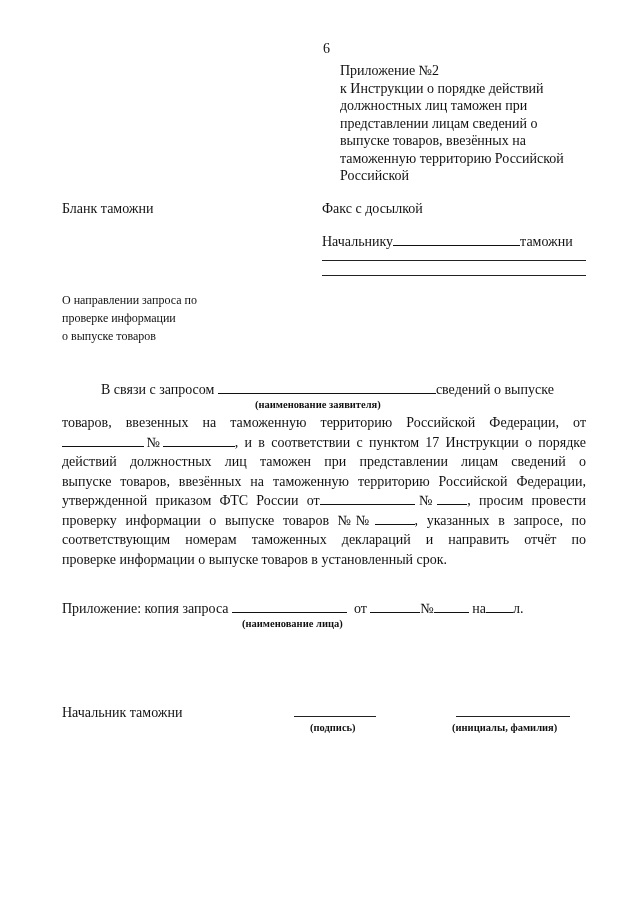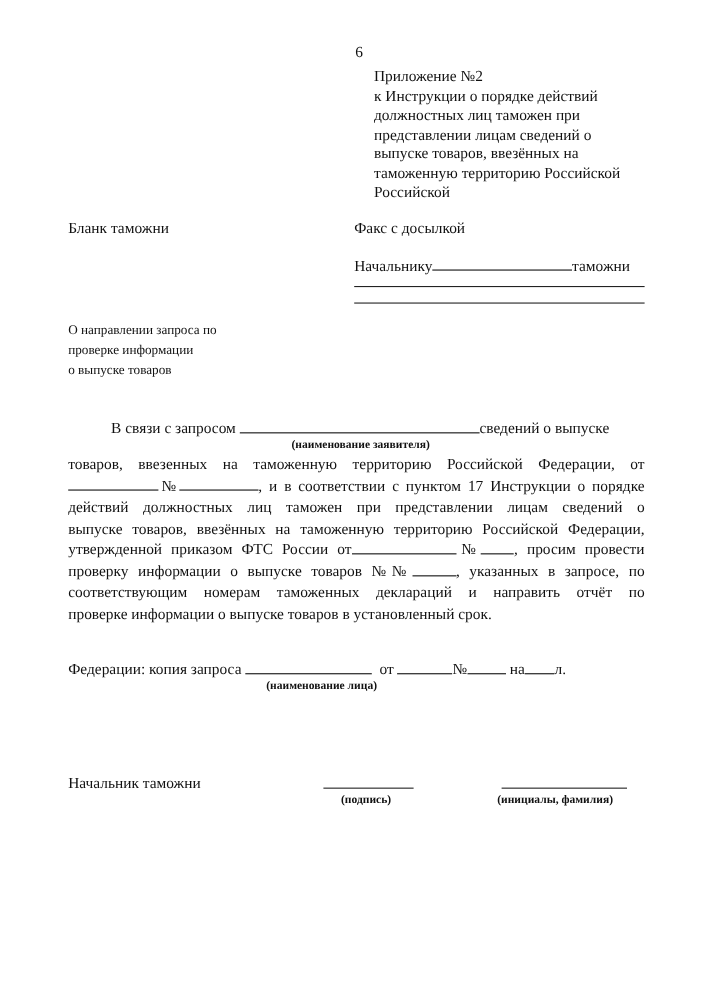--- a/index.html
+++ b/index.html
@@ -42,35 +42,35 @@
 <div class="abs" style="left:62px; top:291px; font-size:12px; line-height:18px;">
   <div>О направлении запроса по</div>
   <div>проверке информации</div>
   <div>о выпуске товаров</div>
 </div>
 
 <div class="abs t14" style="left:101px; top:381px;">
   <span>В связи с запросом</span>
   <span class="u" style="width:218px;"></span><span>сведений о выпуске</span>
 </div>
-<div class="abs small" style="left:265px; top:399px;font-family:Liberation Serif, serif;">(наименование заявителя)</div>
+<div class="abs small" style="left:255px; top:399px;font-family:Liberation Serif, serif;">(наименование заявителя)</div>
 
 <div class="just" style="top:413px;">
   <span class="ln">товаров, ввезенных на таможенную территорию Российской Федерации, от</span>
   <span class="ln"><span class="u" style="width:82px;"></span><span>№</span><span class="u" style="width:72px;"></span><span>, и в соответствии с пунктом 17 Инструкции о порядке</span></span>
   <span class="ln">действий должностных лиц таможен при представлении лицам сведений о</span>
   <span class="ln">выпуске товаров, ввезённых на таможенную территорию Российской Федерации,</span>
   <span class="ln"><span>утвержденной приказом ФТС России от</span><span class="u" style="width:95px;"></span><span>№</span><span class="u" style="width:30px;"></span><span>, просим провести</span></span>
   <span class="ln"><span>проверку информации о выпуске товаров №№</span><span class="u" style="width:40px;"></span><span>, указанных в запросе, по</span></span>
   <span class="ln">соответствующим номерам таможенных деклараций и направить отчёт по</span>
   <span class="ln last">проверке информации о выпуске товаров в установленный срок.</span>
 </div>
 
 <div class="abs t14" style="left:62px; top:600px;">
-  <span>Федерации: копия запроса</span>
+  <span>Приложение: копия запроса</span>
   <span class="u" style="width:115px;"></span>
   &nbsp;<span>от</span>
   <span class="u" style="width:50px;"></span><span>№</span><span class="u" style="width:35px;"></span>
   <span>на</span><span class="u" style="width:27px;"></span><span>л.</span>
 </div>
 <div class="abs small" style="left:242px; top:618px;">(наименование лица)</div>
 
 <div class="abs t14" style="left:62px; top:704px;">Начальник таможни</div>
 <div class="hline" style="left:294px; top:716px; width:82px;"></div>
 <div class="hline" style="left:456px; top:716px; width:114px;"></div>

